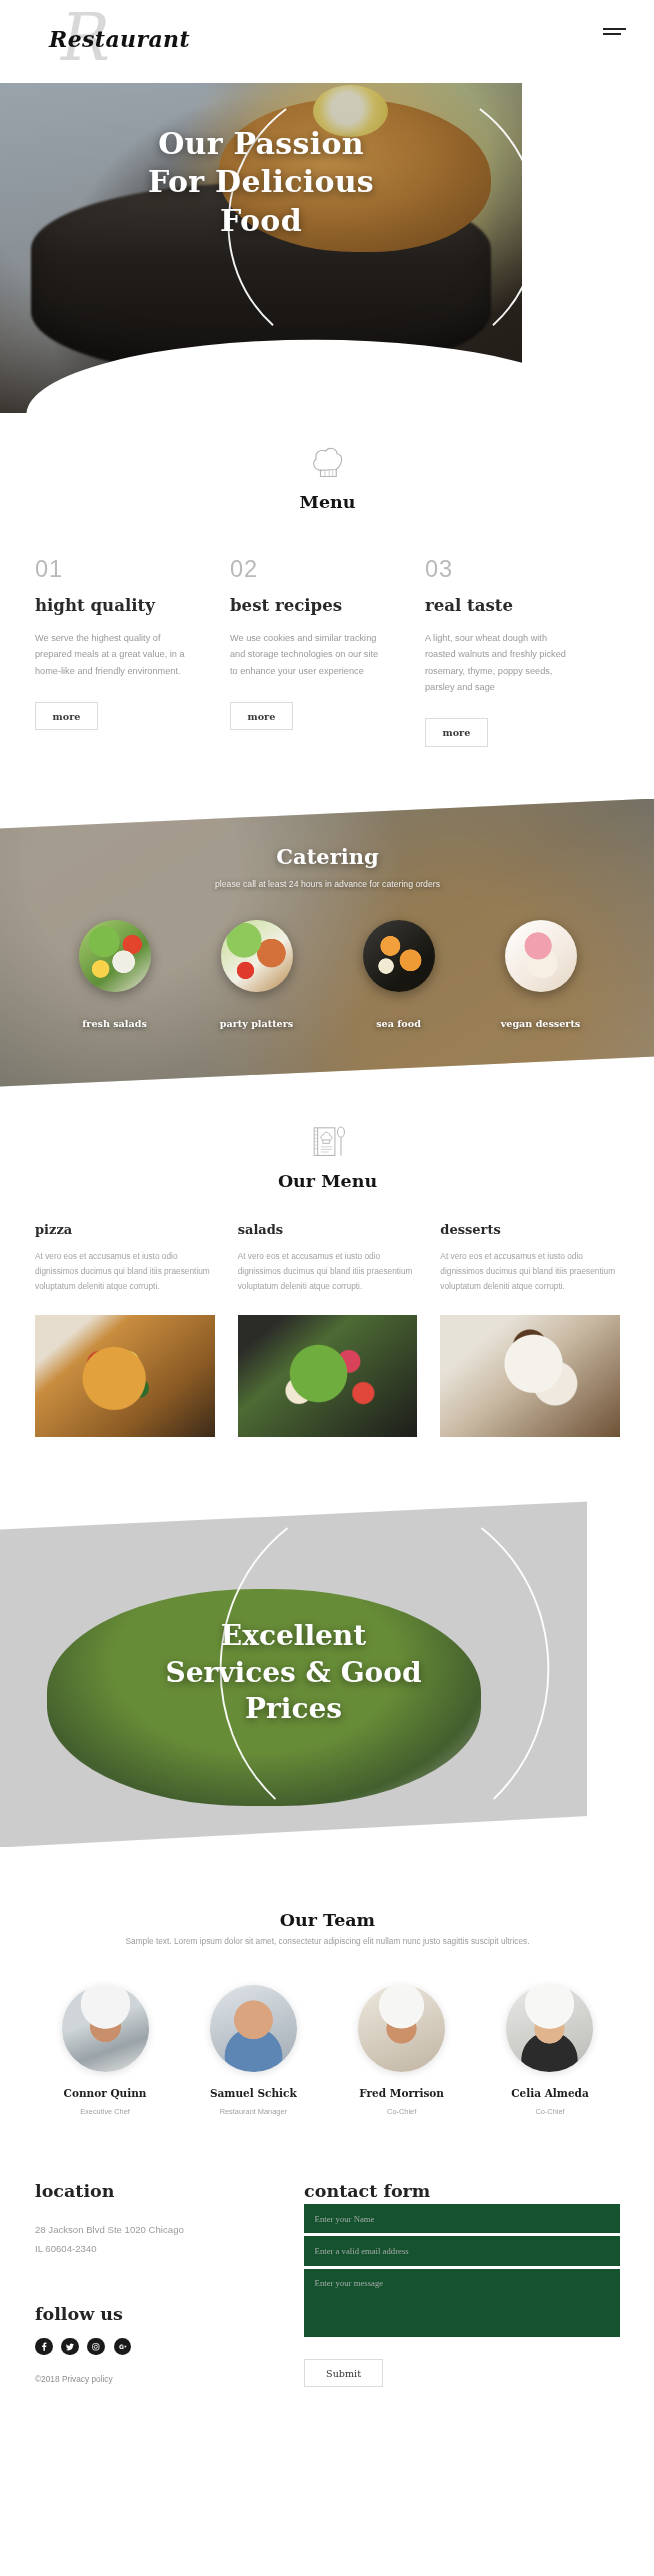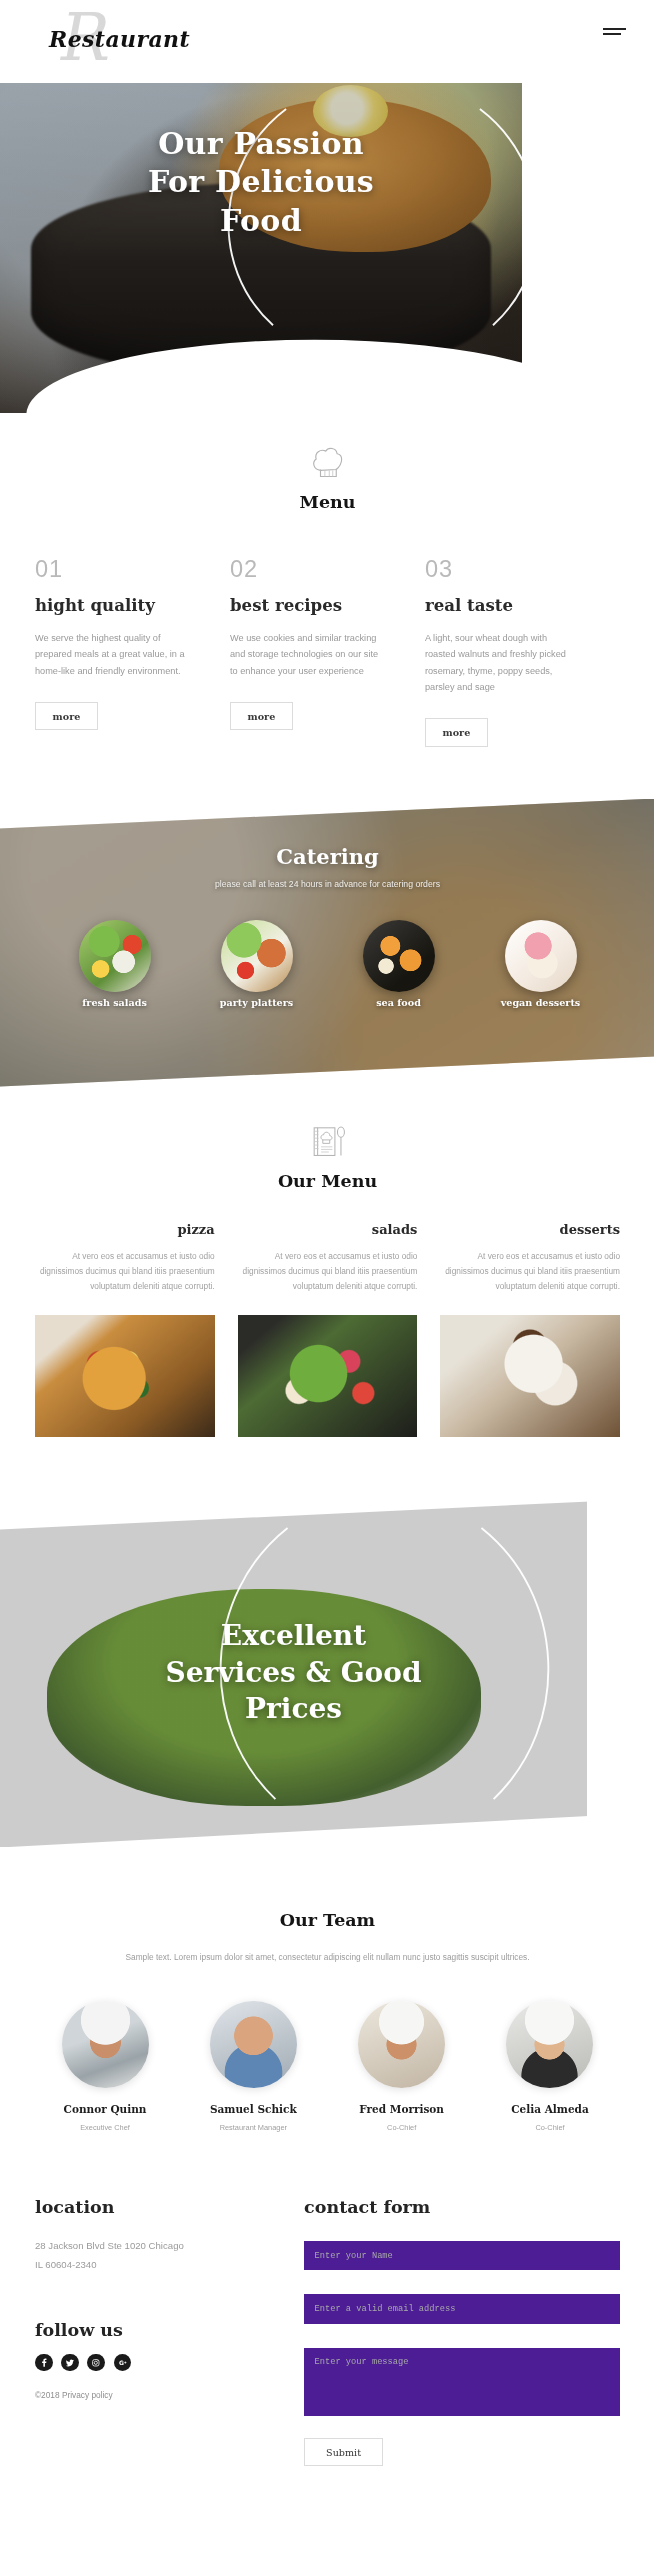--- a/index.html
+++ b/index.html
@@ -142,27 +142,27 @@
   .c3{ background:
       radial-gradient(circle at 38% 36%, #f2a03c 0 15%, transparent 16%),
       radial-gradient(circle at 66% 56%, #ee9b35 0 17%, transparent 18%),
       radial-gradient(circle at 32% 64%, #f3ead4 0 11%, transparent 12%),
       linear-gradient(140deg,#3c3a38,#16150f 70%); }
   .c4{ background:
       radial-gradient(circle at 46% 36%, #f0a0ae 0 22%, transparent 23%),
       radial-gradient(circle at 52% 60%, #f6efe2 0 26%, transparent 27%),
       linear-gradient(140deg,#ffffff,#f3e9df 60%,#e4d7c6); }
   .circ-label{
-    margin-top:5px; font-family:"DejaVu Serif",serif; font-weight:700;
+    margin-top:26px; font-family:"DejaVu Serif",serif; font-weight:700;
     font-size:9.6px; color:#fff; text-shadow:0 0.9px 5.2px rgba(0,0,0,.6);
   }
 
   
   .ourmenu{ background:#fff; padding:37px 0 12px; }
-  .cards{ display:flex; padding:31px 35px 0; gap:23px;text-align:right; }
+  .cards{ display:flex; padding:31px 35px 0; gap:23px; }
   .card{ width:33.33%; }
   .card-title{ font-family:"DejaVu Serif",serif; font-weight:700; font-size:13px; color:#2a2a2a; }
   .card-text{ font-size:8.3px; line-height:1.78; color:#a2a2a2; margin-top:12.2px; min-height:54px; }
   .card-img{ width:100%; height:122px; margin-top:12.2px; background-size:cover; background-position:center; }
   .img-pizza{ background:
       radial-gradient(circle at 44% 52%, #e2a13c 0 26%, transparent 27%),
       radial-gradient(circle at 36% 40%, #c6402a 0 9%, transparent 10%),
       radial-gradient(circle at 58% 60%, #2f6b2a 0 7%, transparent 8%),
       radial-gradient(circle at 52% 38%, #e8d26a 0 8%, transparent 9%),
       linear-gradient(140deg,#e6ddce 0 18%, #c98d3f 30%, #8a5a24 70%, #3b2a19 100%); }
@@ -204,21 +204,21 @@
     font-family:"DejaVu Serif",serif; font-weight:700; color:#fff; font-size:28px;
     line-height:1.3; text-align:center; text-shadow:0 1.7px 8.7px rgba(0,0,0,.45); z-index:3;
   }
   .arc2{ position:absolute; top:26px; width:1.7px; height:279px; z-index:2; }
   .arc2-l{ left:185px; } .arc2-r{ left:471px; }
 
   
   .team{ background:#fff; padding:52px 0 0; }
   .team-sub{
     text-align:center; font-size:8.3px; color:#9c9c9c; line-height:1.9;
-    max-width:410px; margin:20px auto 0;
+    max-width:410px; margin:4px auto 0;
   }
   .team-row{ display:flex; justify-content:space-between; padding:35px 35px 0; }
   .member{ width:140px; text-align:center; }
   .avatar{
     width:87px; height:87px; border-radius:50%; margin:0 auto;
     background-size:cover; background-position:center; overflow:hidden;
     box-shadow:0 1.7px 8.7px rgba(0,0,0,.12);
   }
   .a1{ background:
       radial-gradient(circle at 50% 22%, #f4f4f4 0 30%, transparent 31%),
@@ -248,23 +248,23 @@
   .f-addr{ font-size:9.6px; line-height:2.0; color:#9b9b9b; margin-top:19px; }
   .f-follow{ margin-top:45px; }
   .socials{ display:flex; gap:8.7px; margin-top:14px; }
   .soc{
     width:17.5px; height:17.5px; border-radius:50%; background:#1a1a1a; color:#fff;
     display:flex; align-items:center; justify-content:center;
     font-size:9.6px; font-weight:700; cursor:pointer; font-family:"DejaVu Sans",sans-serif;
   }
   .copy{ margin-top:19px; font-size:8.3px; color:#8f8f8f; }
   .field{
-    width:100%; border:0; background:#4c1d95; padding:9.6px 10.5px;
-    font-size:8.7px; color:#9d9d9d; margin-top:24px;
-    font-family:Liberation Mono, monospace;
+    width:100%; border:0; background:#14532d; padding:9.6px 10.5px;
+    font-size:8.7px; color:#9d9d9d; margin-top:3px;
+    font-family:Liberation Serif, serif;
   }
   .field::placeholder{ color:#a9a9a9; }
   textarea.field{ height:68px; resize:none; }
   .submit{
     margin-top:19px; border:0.9px solid #dcdcdc; background:#fff; padding:7.9px 21px;
     font-family:"DejaVu Serif",serif; font-size:9.6px; color:#333; cursor:pointer;
   }
 </style>
 </head>
 <body>

